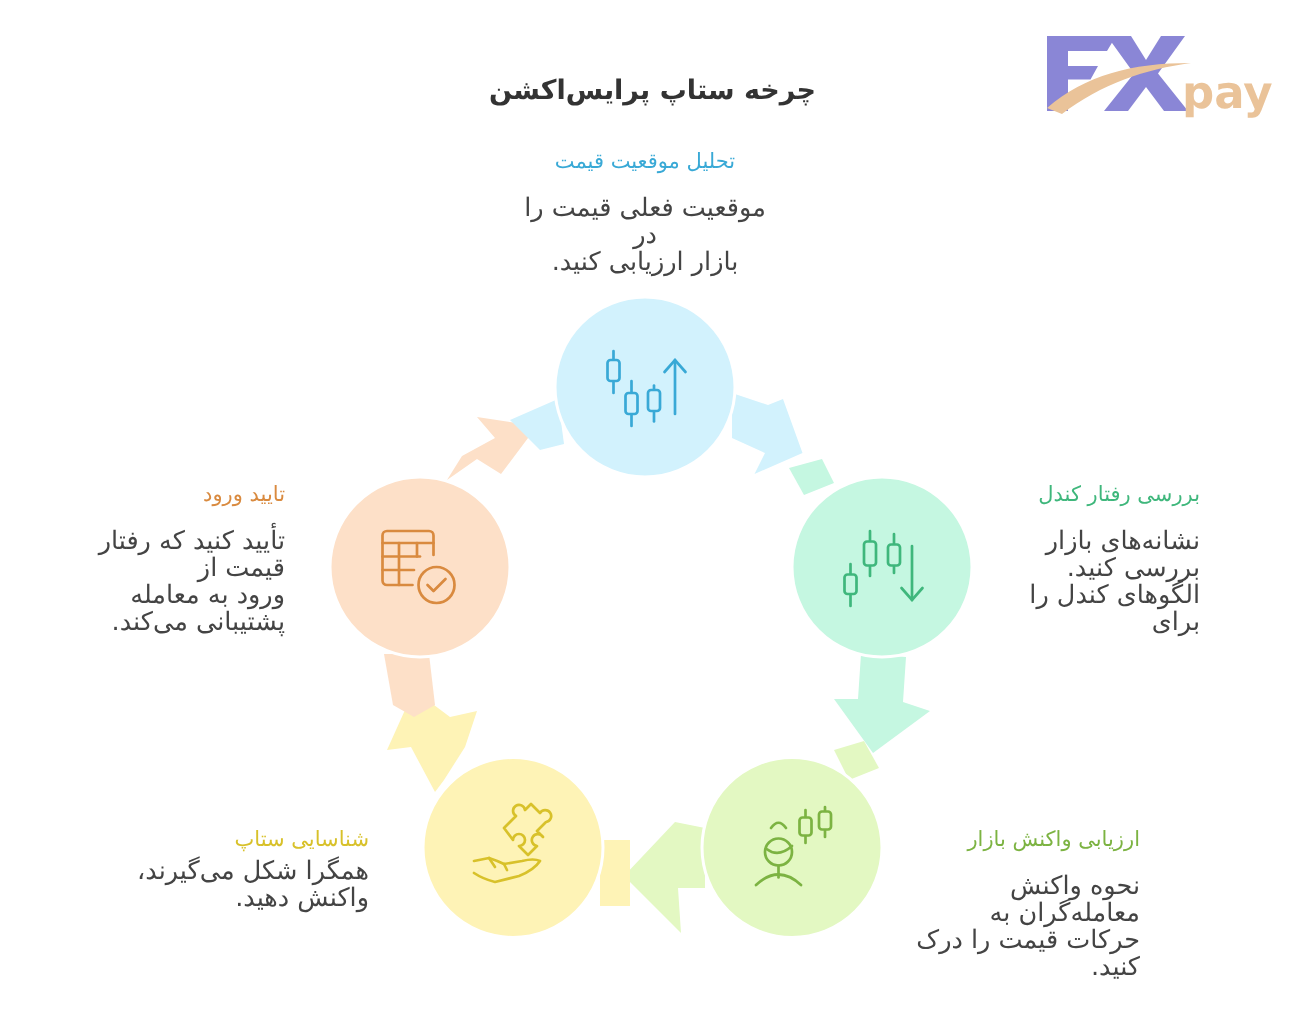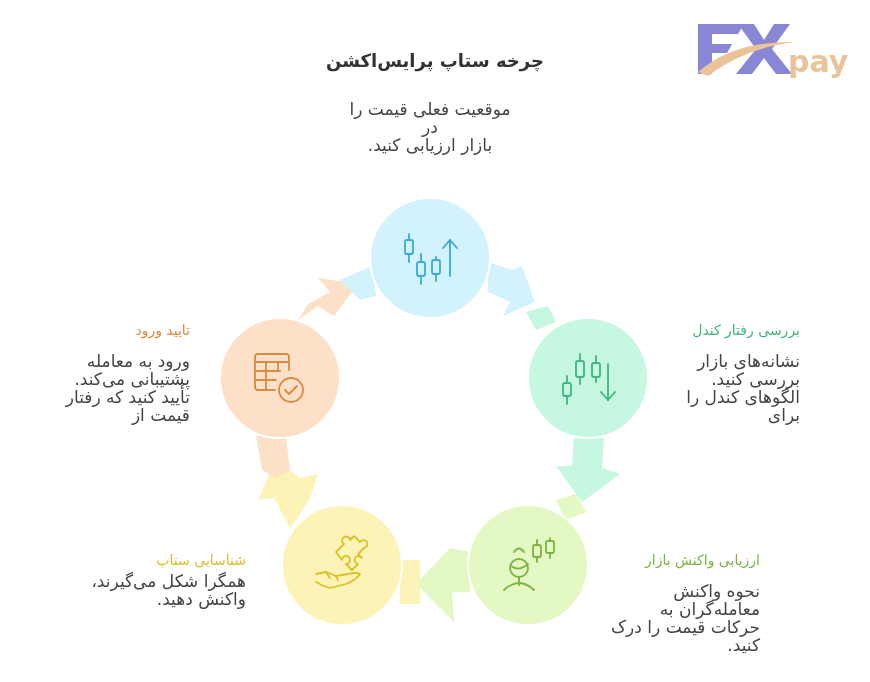--- a/index.html
+++ b/index.html
@@ -112,20 +112,21 @@
       <line x1="255" y1="380" x2="276" y2="380"></line>
       <line x1="266" y1="362" x2="266" y2="390"></line>
       <line x1="278" y1="362" x2="278" y2="371"></line>
       <circle cx="291" cy="390" r="12" fill="#fde0c8"></circle>
       <polyline points="285,390 289,394 297,386"></polyline>
     </g>
   </g>
 </svg>
 
 <div class="label" style="left:340px; top:100px; width:180px; text-align:center;">
+  <div class="head" style="color:#39a9d6;">تحلیل موقعیت قیمت</div>
   <div class="desc">موقعیت فعلی قیمت را در</div>
   <div class="desc">بازار ارزیابی کنید.</div>
 </div>
 
 <div class="label" style="left:660px; top:322px; width:140px; text-align:right;">
   <div class="head" style="color:#3fb77c;">بررسی رفتار کندل</div>
   <div class="desc">نشانه‌های بازار بررسی کنید.</div>
   <div class="desc">الگوهای کندل را برای</div>
 </div>
 
@@ -135,15 +136,15 @@
   <div class="desc">حرکات قیمت را درک کنید.</div>
 </div>
 
 <div class="label" style="left:50px; top:552px; width:196px; text-align:right;">
   <div class="head" style="color:#d8c12a; margin-bottom:4px;">شناسایی ستاپ</div>
   <div class="desc">همگرا شکل می‌گیرند، واکنش دهید.</div>
 </div>
 
 <div class="label" style="left:30px; top:322px; width:160px; text-align:right;">
   <div class="head" style="color:#d98a3f;">تایید ورود</div>
+  <div class="desc">تأیید کنید که رفتار قیمت از</div>
   <div class="desc">ورود به معامله پشتیبانی می‌کند.</div>
-  <div class="desc">تأیید کنید که رفتار قیمت از</div>
 </div>
 
 </body></html>

